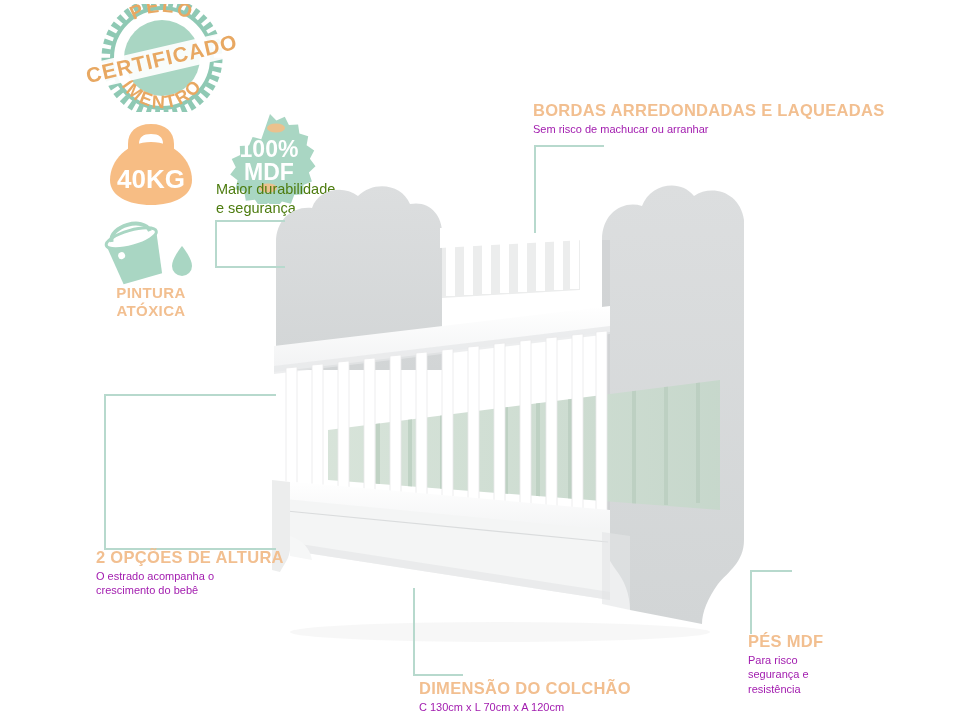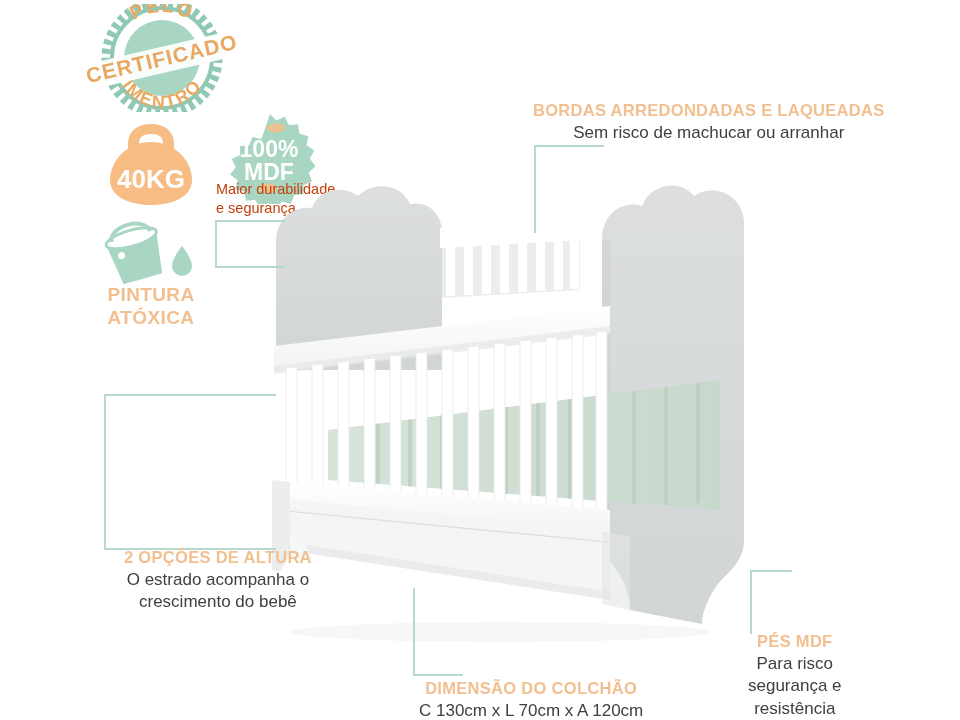--- a/index.html
+++ b/index.html
@@ -5,56 +5,56 @@
   html,body{margin:0;padding:0;}
   body{
     width:960px;height:720px;overflow:hidden;position:relative;
     background:#ffffff;
     font-family:"Liberation Sans","DejaVu Sans",sans-serif;
     -webkit-font-smoothing:antialiased;
   }
   .stage{position:absolute;inset:0;width:960px;height:720px;}
 
   
-  .callout{position:absolute;text-align:center;}
+  .callout{position:absolute;}
   .callout .c-title{
     font-size:16.5px;font-weight:bold;letter-spacing:.3px;
     color:#f2bf90;line-height:1.15;white-space:nowrap;
   }
   .callout .c-sub{
-    font-size:17px;color:#404040;line-height:1.32;margin-top:2px;
+    font-size:11px;color:#a21caf;line-height:1.32;margin-top:2px;
     font-weight:normal;
   }
 
   
   .conn{position:absolute;border-color:#b7d9cd;border-style:solid;border-width:0;}
 
   
   .seal{position:absolute;left:72px;top:4px;width:180px;height:108px;}
   .seal svg{display:block;}
 
   
   .kettle{position:absolute;left:92px;top:112px;width:118px;height:96px;}
   .kettle svg{display:block;}
 
   
   .paint{position:absolute;left:92px;top:216px;width:112px;height:72px;}
   .paint svg{display:block;}
   .paint-label{
     position:absolute;left:86px;top:284px;width:130px;text-align:center;
-    font-size:19px;font-weight:bold;color:#f2bf90;line-height:1.2;
+    font-size:15px;font-weight:bold;color:#f2bf90;line-height:1.2;
     letter-spacing:.4px;
   }
 
   
   .mdf{position:absolute;left:224px;top:112px;width:92px;height:92px;}
   .mdf svg{display:block;}
   .mdf-cap{
     position:absolute;left:216px;top:180px;width:190px;
-    font-size:14.5px;color:#c2410c;line-height:1.32;
+    font-size:14.5px;color:#4d7c0f;line-height:1.32;
   }
 
   
   .crib{position:absolute;left:250px;top:180px;width:540px;height:490px;}
   .crib svg{display:block;}
 </style>
 </head>
 <body>
 
 <div class="stage">
@@ -259,21 +259,21 @@
 
   <div class="conn" style="left:413px;top:588px;width:48px;height:86px;border-left-width:2px;border-bottom-width:2px;"></div>
 
   <div class="conn" style="left:750px;top:570px;width:40px;height:62px;border-left-width:2px;border-top-width:2px;"></div>
 
   <div class="callout" style="left:533px;top:101px;">
     <div class="c-title">BORDAS ARREDONDADAS E LAQUEADAS</div>
     <div class="c-sub">Sem risco de machucar ou arranhar</div>
   </div>
 
-  <div class="callout" style="left:96px;top:548px;margin-left:28px;">
+  <div class="callout" style="left:96px;top:548px;">
     <div class="c-title">2 OPÇÕES DE ALTURA</div>
     <div class="c-sub">
       <div>O estrado acompanha o</div>
       <div>crescimento do bebê</div>
     </div>
   </div>
 
   <div class="callout" style="left:408px;top:679px;margin-left:11px;">
     <div class="c-title">DIMENSÃO DO COLCHÃO</div>
     <div class="c-sub">C 130cm x L 70cm x A 120cm</div>

